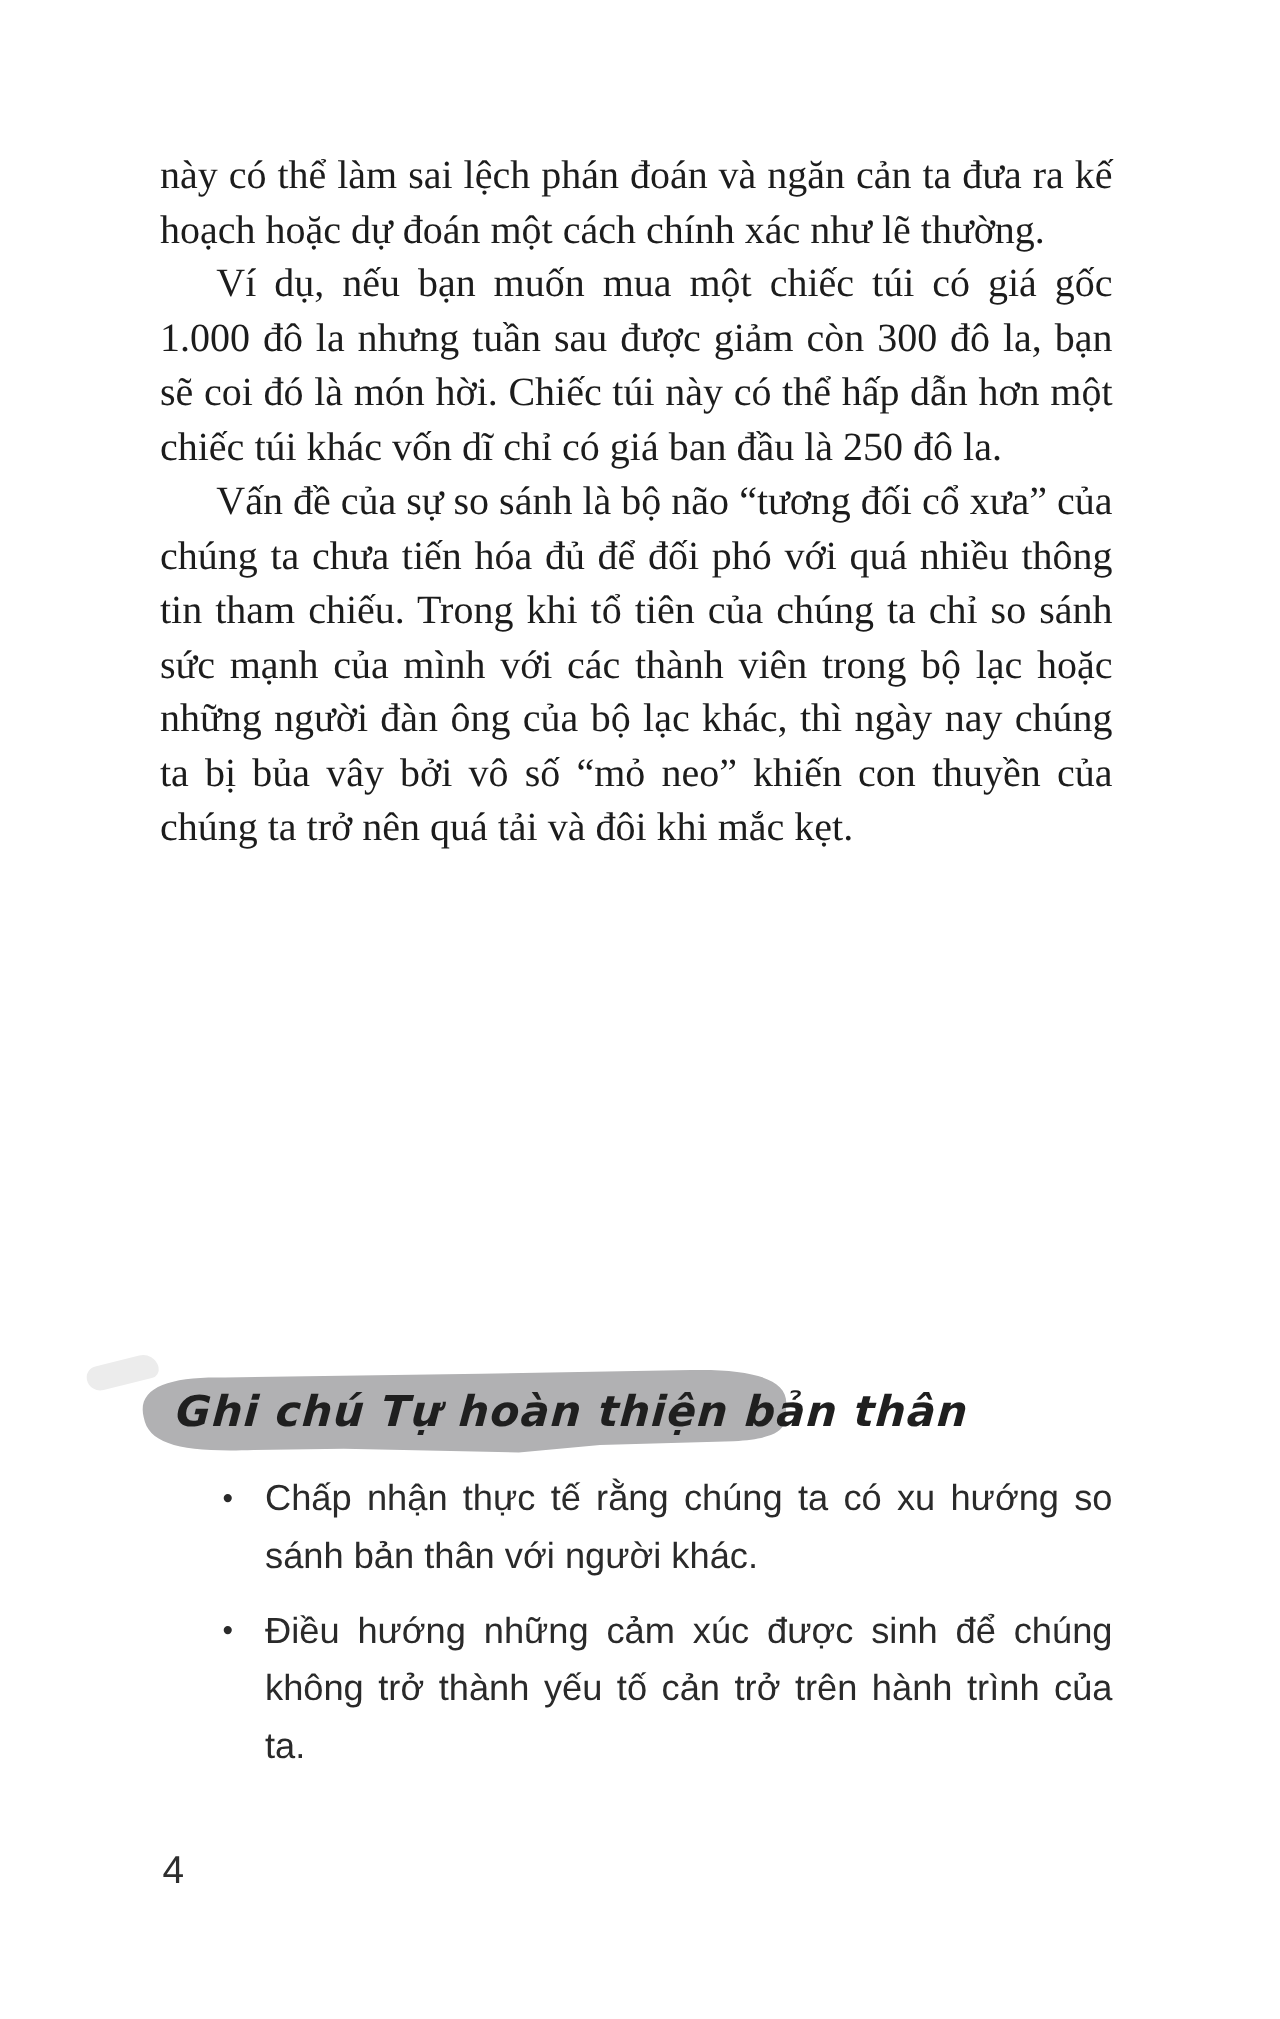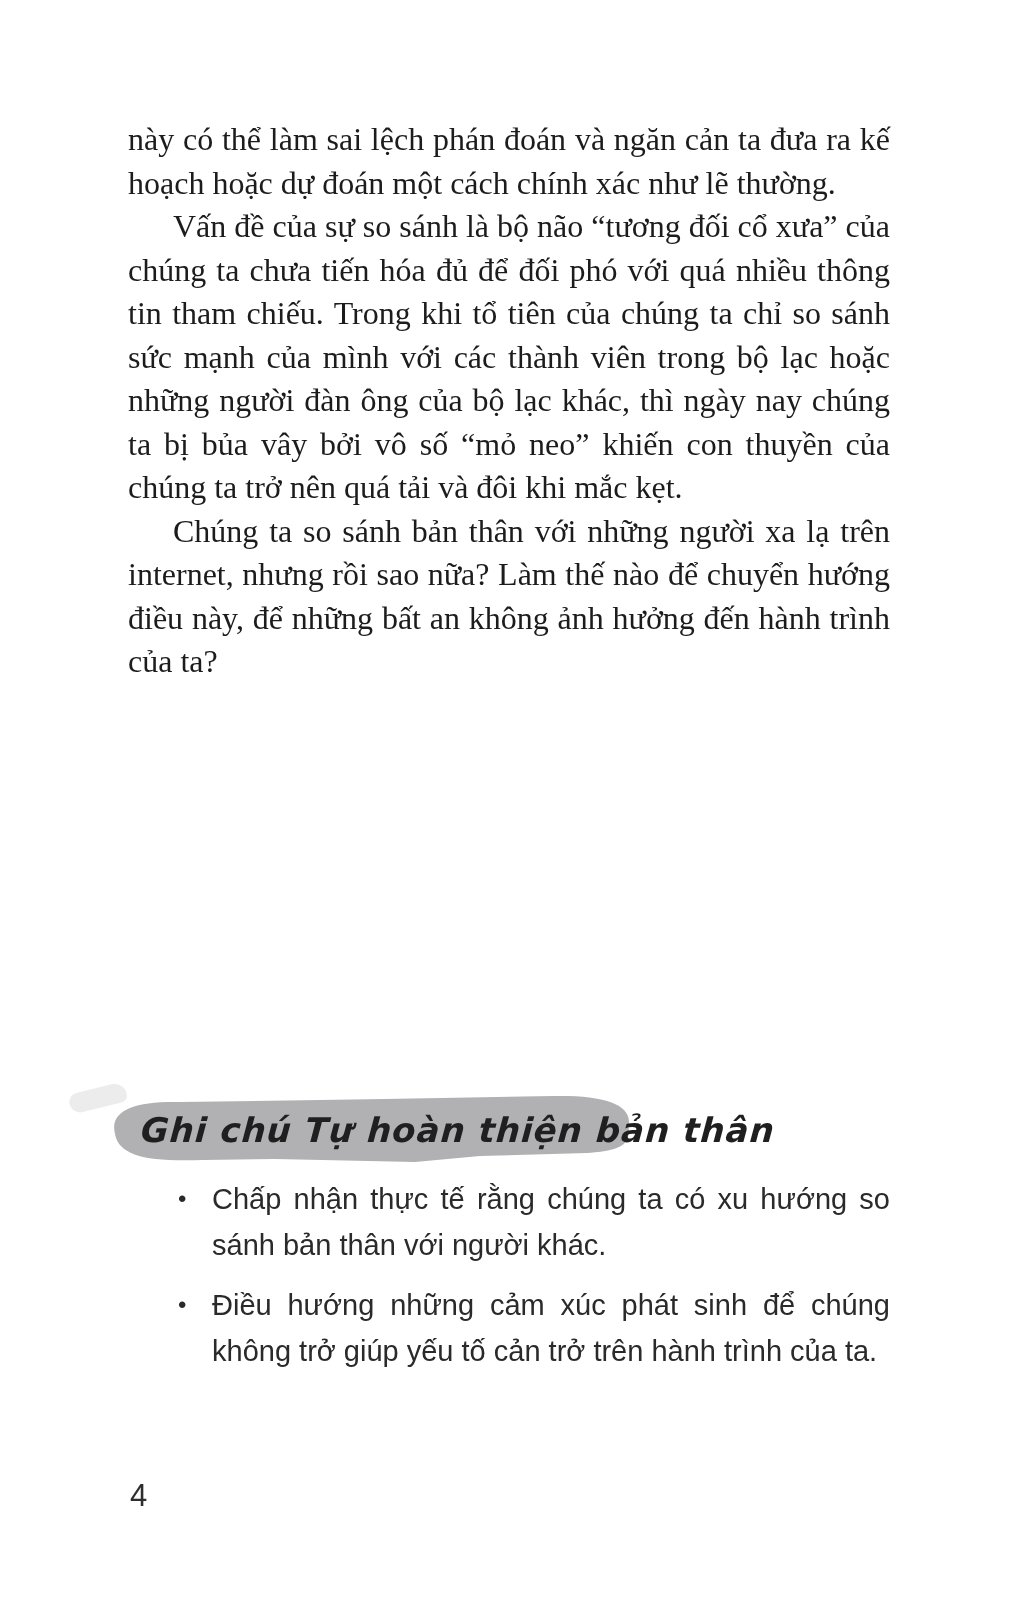--- a/index.html
+++ b/index.html
@@ -109,40 +109,40 @@
     color:#2e2e2e;
   }
 </style>
 </head>
 <body>
 
 <div class="page">
 
   <div class="body-text">
     <p class="no-indent">này có thể làm sai lệch phán đoán và ngăn cản ta đưa ra kế hoạch hoặc dự đoán một cách chính xác như lẽ thường.</p>
+    <p>Ví dụ, nếu bạn muốn mua một chiếc túi có giá gốc 1.000 đô la nhưng tuần sau được giảm còn 300 đô la, bạn sẽ coi đó là món hời. Chiếc túi này có thể hấp dẫn hơn một chiếc túi khác vốn dĩ chỉ có giá ban đầu là 250 đô la.</p>
     <p>Vấn đề của sự so sánh là bộ não “tương đối cổ xưa” của chúng ta chưa tiến hóa đủ để đối phó với quá nhiều thông tin tham chiếu. Trong khi tổ tiên của chúng ta chỉ so sánh sức mạnh của mình với các thành viên trong bộ lạc hoặc những người đàn ông của bộ lạc khác, thì ngày nay chúng ta bị bủa vây bởi vô số “mỏ neo” khiến con thuyền của chúng ta trở nên quá tải và đôi khi mắc kẹt.</p>
-    <p>Chúng ta so sánh bản thân với những người xa lạ trên internet, nhưng rồi sao nữa? Làm thế nào để chuyển hướng điều này, để những bất an không ảnh hưởng đến hành trình của ta?</p>
   </div>
 
   <div class="note-callout">
     <div class="note-smudge"></div>
     <svg class="note-highlight" viewBox="0 0 552 72" preserveAspectRatio="none" aria-hidden="true">
       <path d="M30,40 C24,16 50,7 95,8 L300,5 L468,2 C516,1 545,9 544,29
                C543,44 549,56 502,59 L395,62 L330,68 L190,65 L118,66
                C62,68 34,62 30,40 Z" fill="#b1b1b3"></path>
     </svg>
     <div class="note-heading">Ghi chú Tự hoàn thiện bản thân</div>
   </div>
 
   <ul class="bullet-list">
     <li class="bullet-item">
       <span class="bullet-marker">•</span>
       <span class="bullet-body">Chấp nhận thực tế rằng chúng ta có xu hướng so sánh bản thân với người khác.</span>
     </li>
     <li class="bullet-item">
       <span class="bullet-marker">•</span>
-      <span class="bullet-body">Điều hướng những cảm xúc phát sinh để chúng không trở giúp yếu tố cản trở trên hành trình của ta.</span>
+      <span class="bullet-body">Điều hướng những cảm xúc được sinh để chúng không trở thành yếu tố cản trở trên hành trình của ta.</span>
     </li>
   </ul>
 
   <div class="page-number">4</div>
 
 </div>
 
 </body></html>

